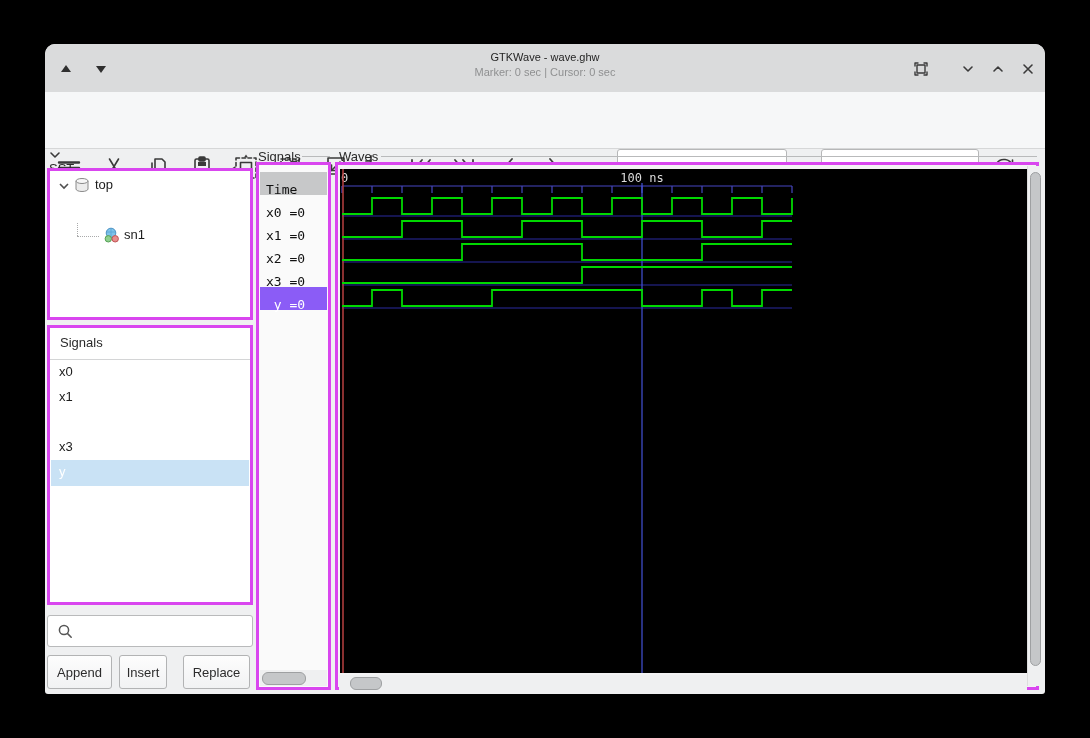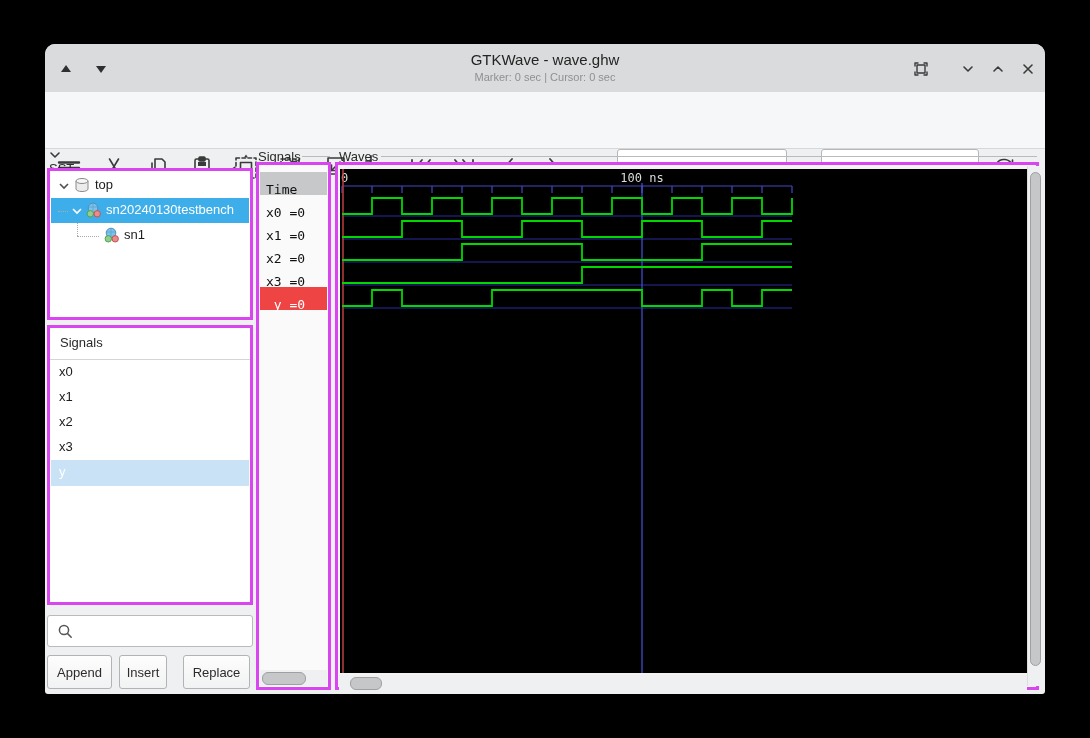--- a/index.html
+++ b/index.html
@@ -5,21 +5,21 @@
   html,body{margin:0;padding:0;}
   body{width:1090px;height:738px;background:#000;position:relative;overflow:hidden;
        font-family:"Liberation Sans",sans-serif;-webkit-font-smoothing:antialiased;}
   .abs{position:absolute;}
   #window{position:absolute;left:45px;top:44px;width:1000px;height:650px;
           background:#eff0f1;border-radius:10px 10px 3px 3px;}
   
   .titlebar{position:absolute;left:0;top:0;width:100%;height:48px;background:#dadbdc;
             border-bottom:1px solid #c3c4c5;border-radius:10px 10px 0 0;}
   .tb-center{position:absolute;left:0;right:0;top:7px;text-align:center;}
-  .tb-title{font-size:15px;color:#242424;}
+  .tb-title{font-size:11px;color:#242424;}
   .tb-sub{font-size:11px;color:#8f9091;margin-top:3px;text-align:center;}
   .tb-btn{position:absolute;top:17px;width:16px;height:16px;cursor:default;}
   
   .toolbar{position:absolute;left:0;top:48px;width:100%;height:56px;background:#f6f7f8;
            border-bottom:1px solid #d6d7d8;}
   .tool-btn{position:absolute;top:61px;width:30px;height:30px;}
   .tool-label{position:absolute;top:70px;font-size:13px;color:#2b2b2b;}
   .tool-input{position:absolute;top:57px;height:36px;border:1px solid #b6b7b8;border-radius:3px;
               background:#fff;font-size:14px;color:#1c1c1c;padding:0 0 0 12px;outline:none;
               font-family:"Liberation Sans",sans-serif;}
@@ -42,21 +42,21 @@
   .search-box input{position:absolute;left:30px;top:4px;width:168px;border:none;outline:none;
               font-size:13px;background:transparent;font-family:"Liberation Sans",sans-serif;}
   .push-btn{position:absolute;top:611px;height:34px;background:linear-gradient(#fdfdfd,#f1f2f3);
             border:1px solid #b2b3b4;border-radius:3px;font-size:13px;color:#2c2c2c;
             font-family:"Liberation Sans",sans-serif;}
   
   .mono{font-family:"DejaVu Sans Mono",monospace;}
   .sig-row{position:absolute;left:1px;right:1px;height:23px;font-size:13px;color:#111;}
   .sig-row span{position:absolute;left:6px;top:10px;white-space:pre;}
   .sig-row.header{background:#c7c8c9;}
-  .sig-row.sel{background:#ef4444;color:#fff;}
+  .sig-row.sel{background:#8b5cf6;color:#fff;}
   
   .wave-canvas{position:absolute;left:2px;top:4px;width:688px;height:504px;background:#000;}
   
   .sb-track-h{position:absolute;height:16px;background:#eff0f1;}
   .sb-track-v{position:absolute;width:13px;background:#eff0f1;border-left:1px solid #dcdddd;}
   .sb-thumb{position:absolute;background:#c5c7c9;border:1px solid #9ea0a2;border-radius:6px;}
   svg{display:block;}
   .icon-stroke{stroke:#3a3a3a;fill:none;stroke-width:1.6;stroke-linecap:round;stroke-linejoin:round;}
 </style>
 </head>
@@ -210,33 +210,20 @@
     <div class="tree-row" style="top:2px;">
       <svg class="abs" style="left:7px;top:7px;" width="12" height="12">
           <polyline points="2,4 6,8 10,4" stroke="#505050" fill="none" stroke-width="1.6"></polyline>
         </svg>
       <svg class="abs" style="left:22px;top:3px;" width="18" height="18">
         <path d="M3 5 V13 A6 2.5 0 0 0 15 13 V5" fill="#ececec" stroke="#8a8a8a"></path>
         <ellipse cx="9" cy="5" rx="6" ry="2.5" fill="#f6f6f6" stroke="#8a8a8a"></ellipse>
         </svg>
       <span class="tree-label" style="left:44px;">top</span>
     </div>
-    <div class="tree-row sel" style="top:27px;">
-      <div class="dotted-h" style="left:7px;top:13px;width:10px;"></div>
-      <svg class="abs" style="left:20px;top:7px;" width="12" height="12">
-          <polyline points="2,4 6,8 10,4" stroke="#ffffff" fill="none" stroke-width="1.6"></polyline>
-        </svg>
-      <svg class="abs" style="left:34px;top:3px;" width="18" height="18">
-        <circle cx="8" cy="7" r="4.8" fill="#7ec3ea" stroke="#4a90c2"></circle>
-        <path d="M4 6 H12 M8 2.5 V11.5" stroke="#5fa8d6" fill="none"></path>
-        <circle cx="5.3" cy="12.8" r="3.2" fill="#8fd08f" stroke="#55a055"></circle>
-        <circle cx="12.2" cy="12.8" r="3.2" fill="#e88c8c" stroke="#c05555"></circle>
-        </svg>
-      <span class="tree-label" style="left:55px;">sn20240130testbench</span>
-    </div>
     <div class="tree-row" style="top:52px;">
       <div class="dotted-v" style="left:26px;top:0;height:13px;"></div>
       <div class="dotted-h" style="left:26px;top:13px;width:22px;"></div>
       <svg class="abs" style="left:52px;top:3px;" width="18" height="18">
         <circle cx="8" cy="7" r="4.8" fill="#7ec3ea" stroke="#4a90c2"></circle>
         <path d="M4 6 H12 M8 2.5 V11.5" stroke="#5fa8d6" fill="none"></path>
         <circle cx="5.3" cy="12.8" r="3.2" fill="#8fd08f" stroke="#55a055"></circle>
         <circle cx="12.2" cy="12.8" r="3.2" fill="#e88c8c" stroke="#c05555"></circle>
         </svg>
       <span class="tree-label" style="left:73px;">sn1</span>
@@ -245,23 +232,20 @@
 
   <div class="panel" style="left:2px;top:281px;width:206px;height:280px;">
     <div style="position:absolute;left:0;top:0;right:0;height:31px;border-bottom:1px solid #d4d5d6;">
       <span style="position:absolute;left:10px;top:7px;font-size:13px;color:#2a2a2a;">Signals</span>
     </div>
     <div class="list-item" style="top:32px;padding-left:42px;">
         <span>x0</span>
       </div>
     <div class="list-item" style="top:57px;">
         <span>x1</span>
-      </div>
-    <div class="list-item" style="top:82px;">
-        <span>x2</span>
       </div>
     <div class="list-item" style="top:107px;">
         <span>x3</span>
       </div>
     <div class="list-item sel" style="top:132px;height:26px;">
         <span>y</span>
       </div>
   </div>
 
   <div class="search-box">

